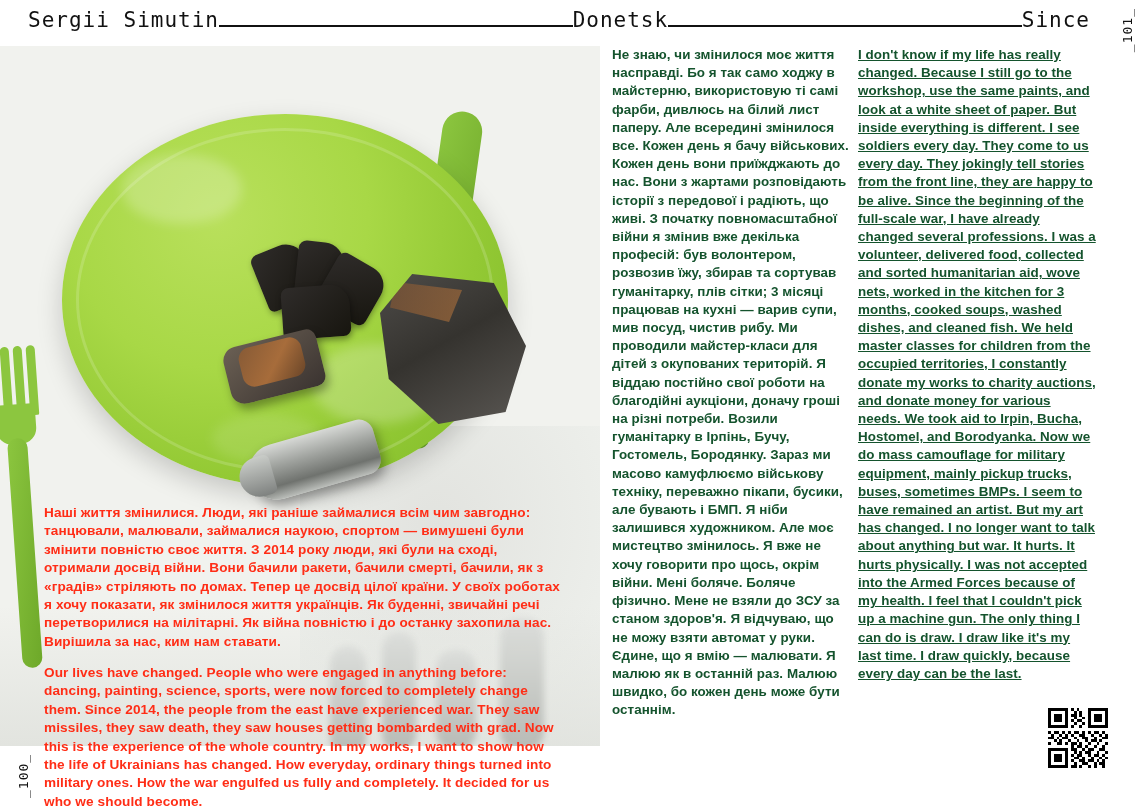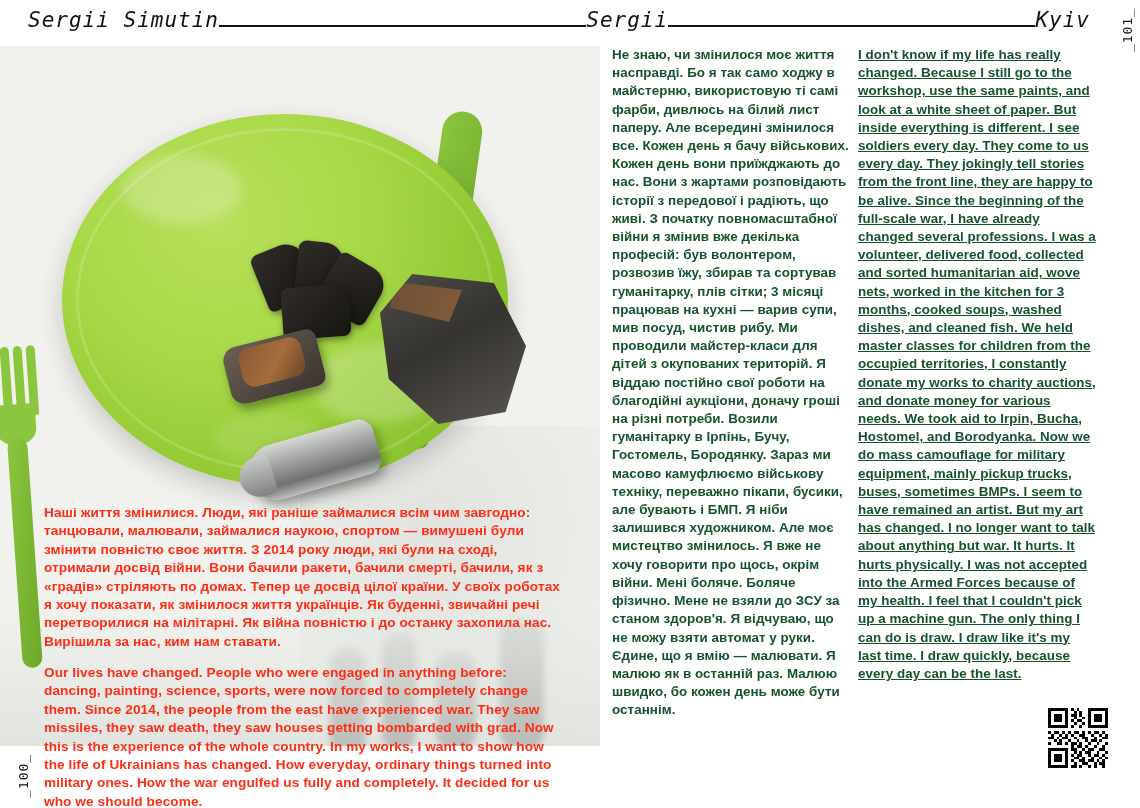--- a/index.html
+++ b/index.html
@@ -23,21 +23,20 @@
     width: 1062px;
     height: 34px;
     display: flex;
     align-items: baseline;
     font-family: "DejaVu Sans Mono", monospace;
     font-size: 21px;
     letter-spacing: 1px;
     color: #111;
     white-space: nowrap;
     overflow: hidden;
-    font-style: italic;
   }
   #header .seg { flex: 0 0 auto; }
   #header .rule {
     flex: 1 1 auto;
     border-bottom: 2px solid #111;
     margin: 0 0 6px 0;
     height: 1px;
     min-width: 10px;
   }
 
@@ -252,23 +251,23 @@
   #qr svg { display: block; }
 </style>
 </head>
 <body>
 
 <div id="page">
 
   <div id="header">
     <span class="seg">Sergii Simutin</span>
     <span class="rule"></span>
-    <span class="seg">Sergii</span>
+    <span class="seg">Donetsk</span>
     <span class="rule"></span>
-    <span class="seg">Kyiv</span>
+    <span class="seg">Since</span>
   </div>
 
   <div class="pagenum" id="pagenum-top">_101_</div>
   <div class="pagenum" id="pagenum-bottom">_100_</div>
 
   <div id="photo">
     <div class="bg"></div>
     <div class="shade1"></div>
     <div class="shade2"></div>
 

